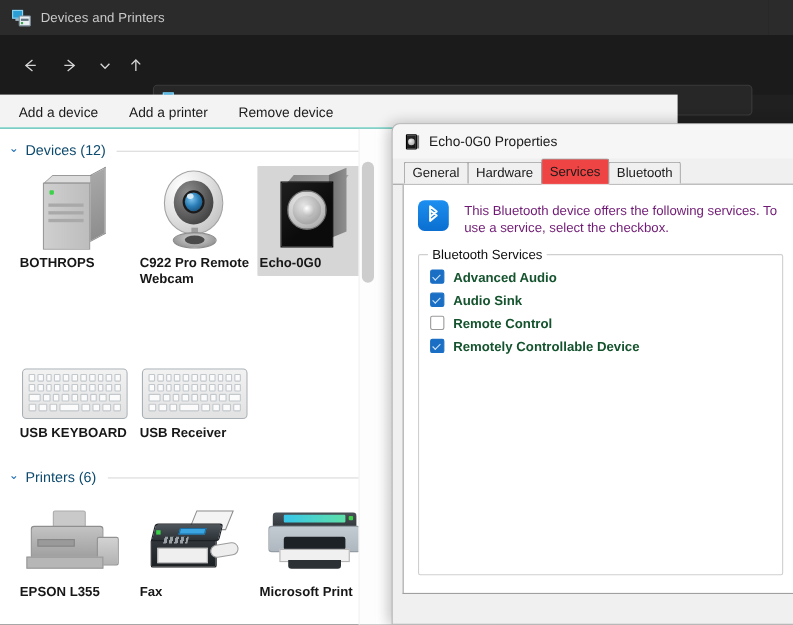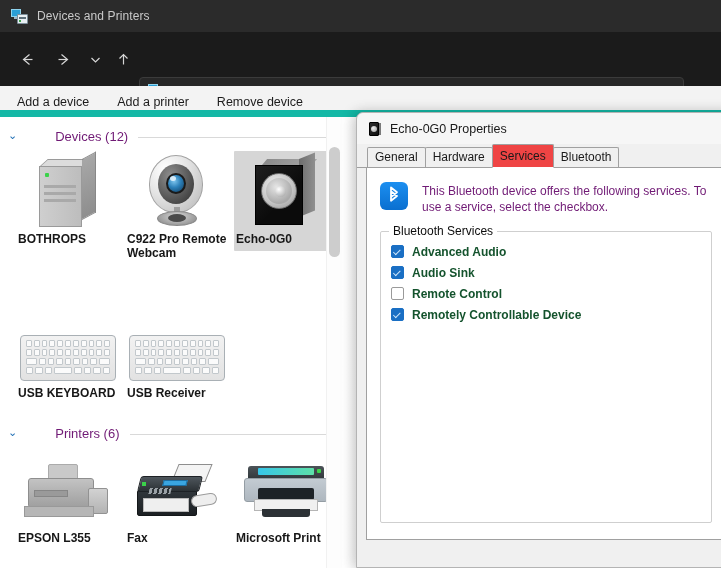--- a/index.html
+++ b/index.html
@@ -73,43 +73,43 @@
     display: flex; align-items: center; padding: 0 8px; overflow: hidden;
   }
   .crumb { color: #e6e6e6; font-size: 12.5px; white-space: nowrap; }
   .crumb-sep {
     color: #9a9a9a; font-size: 10px; margin: 0 7px; user-select: none;
   }
   .crumb-icon { margin-right: 4px; }
 
   
   .cmdbar {
-    position: absolute; left: 0; top: 86px; width: 721px; height: 31px;
+    position: absolute; left: 0; top: 86px; width: 616px; height: 31px;
     background: #f3f3f3;
-    border-bottom: 7px solid #14b8a6;
+    border-bottom: 1px solid #14b8a6;
   }
   .cmdbar-inner { display: flex; align-items: center; height: 31px; padding-left: 17px; }
   .cmd-item {
     color: #1b1b1b; font-size: 12.5px; margin-right: 28px; white-space: nowrap;
   }
 
   
   .content {
     position: absolute; left: 0; top: 117px; width: 721px; height: 451px;
     background: #ffffff; overflow: hidden;
   }
 
   .group-header {
     position: absolute; left: 8px; display: flex; align-items: center; width: 330px;
   }
   .chev {
     color: #1f6fb5; font-size: 11px; margin-right: 6px; line-height: 1;
     transform: translateY(-1px);
   }
-  .group-title { color: #701a75; font-size: 13px; white-space: nowrap; margin-left: 32px; }
+  .group-title { color: #0c4a6e; font-size: 13px; white-space: nowrap; }
   .group-rule {
     flex: 1; height: 1px; background: #d9d9d9; margin-left: 10px; margin-top: 2px;
   }
 
   .tile {
     position: absolute; width: 104px; text-align: left; font-weight: bold;
   }
   .tile.selected { background: #d6d6d6; border-radius: 1px; }
   .tile-art {
     height: 78px; display: flex; align-items: flex-end; justify-content: center;

